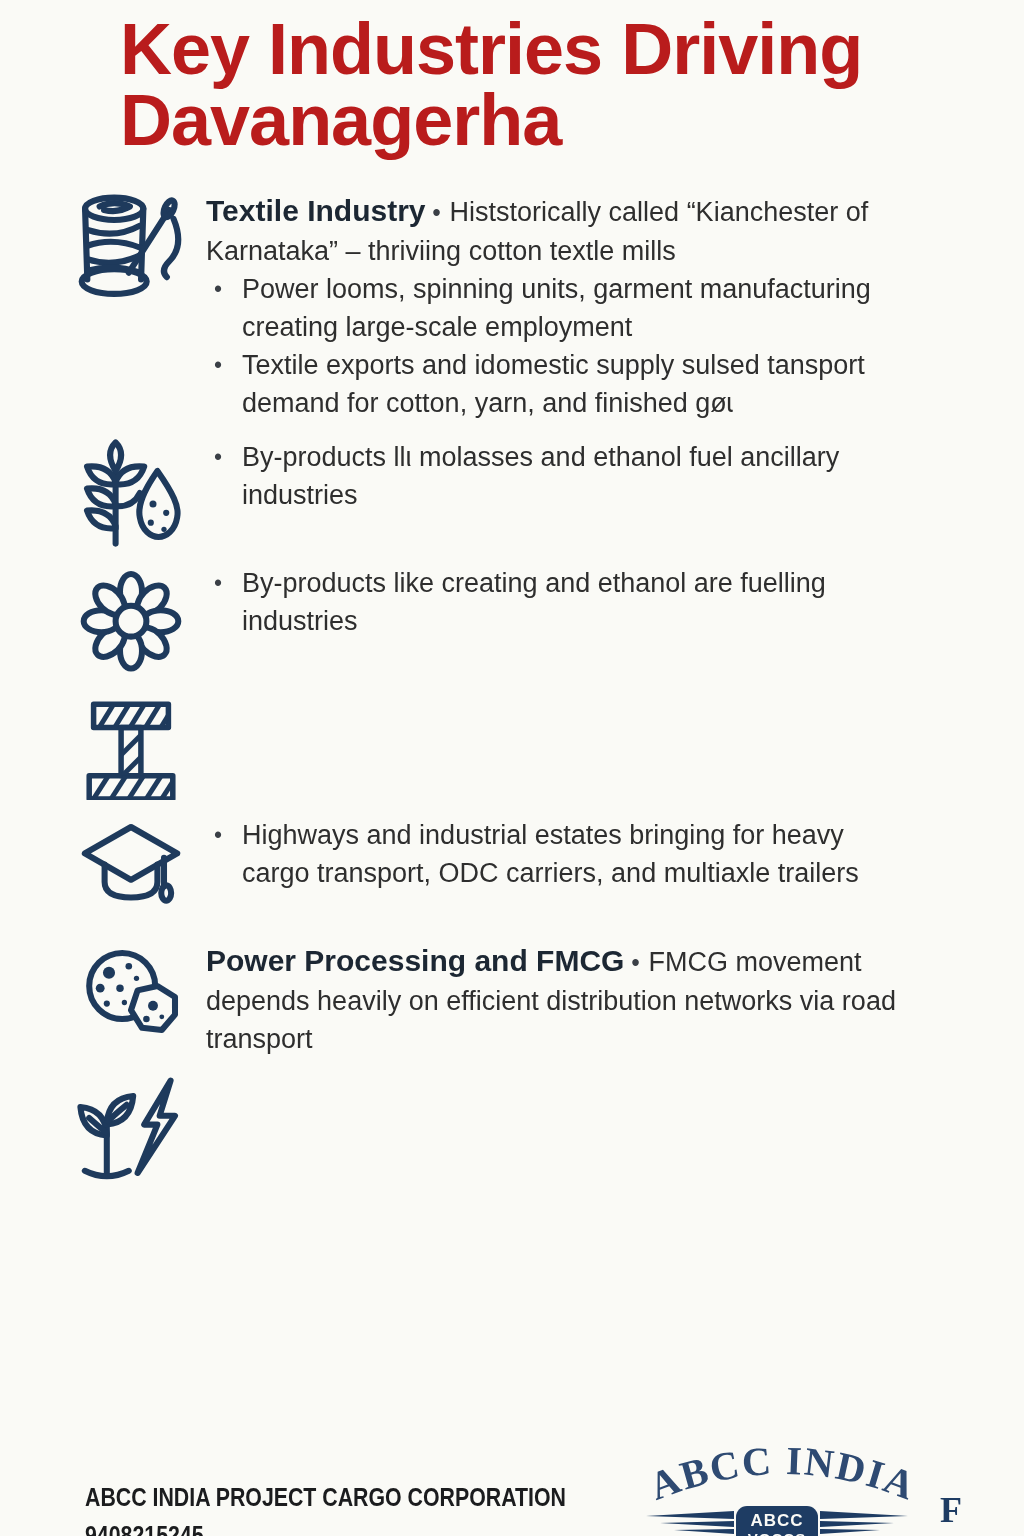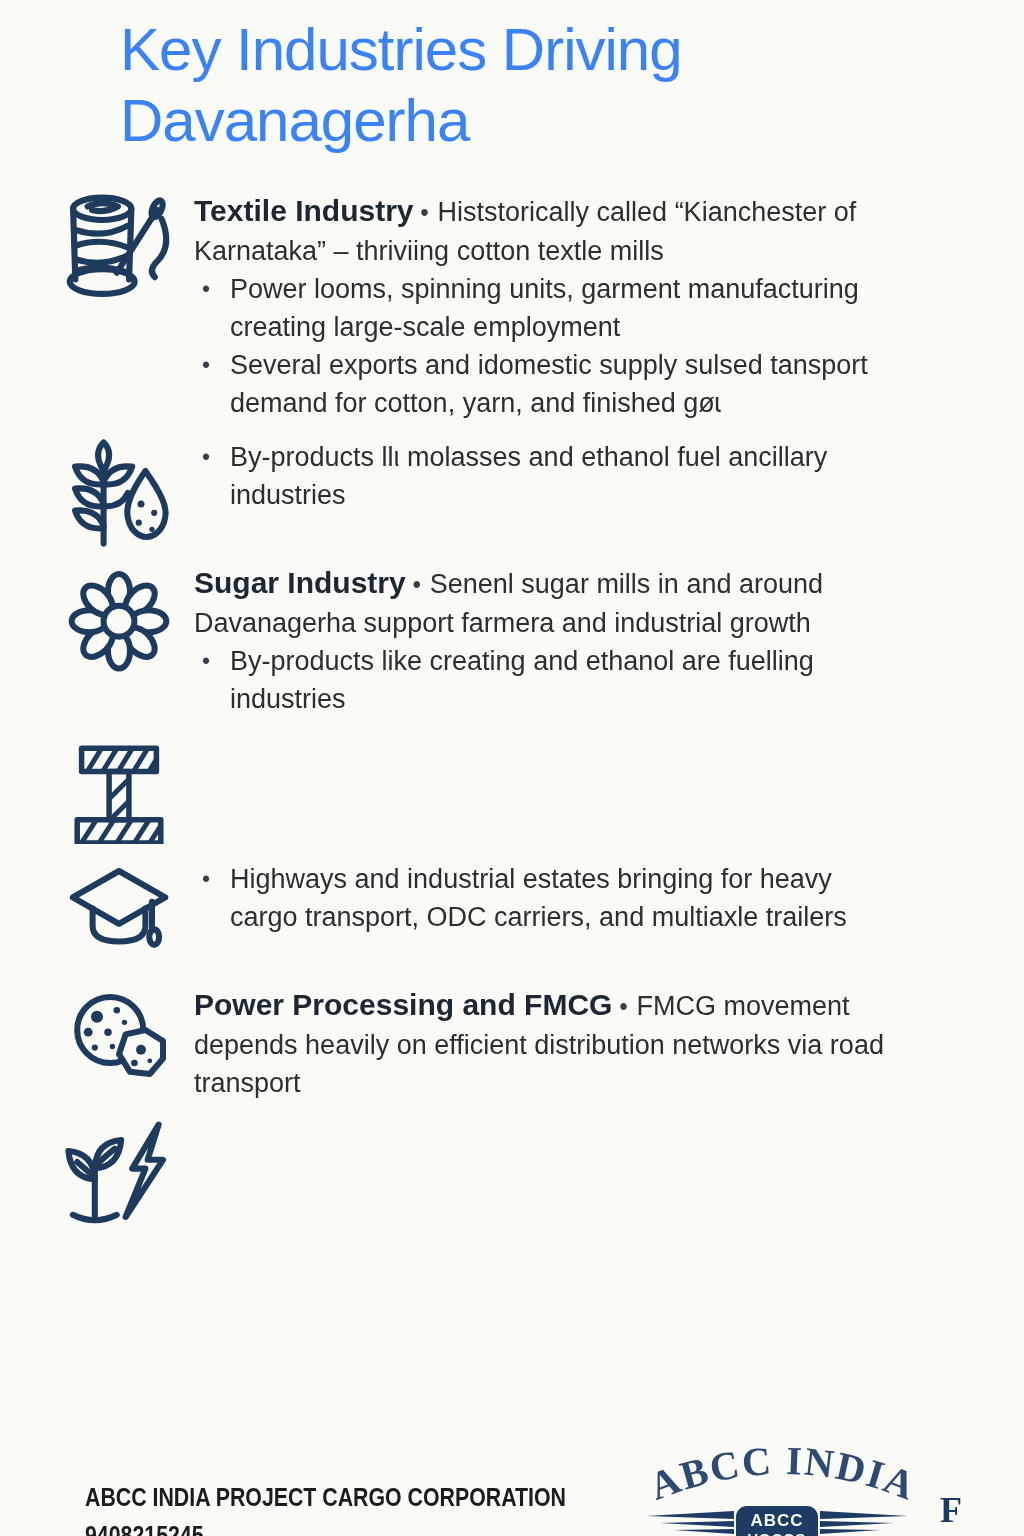--- a/index.html
+++ b/index.html
@@ -4,24 +4,24 @@
 <style>
   html,body{margin:0;padding:0;}
   body{
     width:1024px;height:1536px;position:relative;overflow:hidden;
     background:#fafaf6;
     font-family:"Liberation Sans","DejaVu Sans",sans-serif;
     color:#2e2e2e;
   }
   .title{
     margin:14px 0 36px 120px;
-    font-size:60px;line-height:71px;font-weight:400;
-    letter-spacing:-1px;color:#3b82f6;
-  }
-  .sections{padding-left:44px;}
+    font-size:72px;line-height:71px;font-weight:700;
+    letter-spacing:-1px;color:#b91c1c;
+  }
+  .sections{padding-left:56px;}
   .section{display:flex;margin-bottom:16px;}
   .icon-col{width:150px;min-width:150px;display:flex;justify-content:center;align-items:flex-start;}
   .icon-col svg{width:110px;height:110px;}
   .icon-col svg.big{width:122px;height:112px;}
   .text-col{width:712px;font-size:27px;line-height:38px;color:#2e2e2e;}
   .para{margin:0;}
   .sec-head{font-size:30px;font-weight:700;color:#1c2733;}
   .sep{font-weight:700;color:#3a3f46;padding:0 9px 0 7px;font-size:23px;}
   ul.bullets{list-style:none;margin:0;padding:0 0 0 8px;}
   ul.bullets li{display:flex;}
@@ -75,21 +75,21 @@
       <p class="para">
         <span class="sec-head">Textile Industry</span><span class="sep">•</span><span class="lead">Histstorically called “Kianchester of Karnataka” – thriviing cotton textle mills</span>
       </p>
       <ul class="bullets">
         <li>
           <span class="dot">•</span>
           <span class="btext">Power looms, spinning units, garment manufacturing creating large-scale employment</span>
         </li>
         <li>
           <span class="dot">•</span>
-          <span class="btext">Several exports and idomestic supply sulsed tansport demand for cotton, yarn, and finished gøɩ</span>
+          <span class="btext">Textile exports and idomestic supply sulsed tansport demand for cotton, yarn, and finished gøɩ</span>
         </li>
       </ul>
     </div>
   </div>
 
   <div class="section">
     <div class="icon-col">
       <svg viewBox="0 0 100 100">
         <g stroke="#1e3a5c" stroke-width="5.5" fill="none" stroke-linecap="round" stroke-linejoin="round">
           <path d="M 36 96 L 36 28"></path>
@@ -127,23 +127,20 @@
           <ellipse cx="50" cy="25" rx="10" ry="16" transform="rotate(135 50 52)"></ellipse>
           <ellipse cx="50" cy="25" rx="10" ry="16" transform="rotate(180 50 52)"></ellipse>
           <ellipse cx="50" cy="25" rx="10" ry="16" transform="rotate(225 50 52)"></ellipse>
           <ellipse cx="50" cy="25" rx="10" ry="16" transform="rotate(270 50 52)"></ellipse>
           <ellipse cx="50" cy="25" rx="10" ry="16" transform="rotate(315 50 52)"></ellipse>
           <circle cx="50" cy="52" r="14"></circle>
         </g>
       </svg>
     </div>
     <div class="text-col">
-      <p class="para">
-        <span class="sec-head">Sugar Industry</span><span class="sep">•</span><span class="lead">Senenl sugar mills in and around Davanagerha support farmera and industrial growth</span>
-      </p>
       <ul class="bullets">
         <li>
           <span class="dot">•</span>
           <span class="btext">By-products like creating and ethanol are fuelling industries</span>
         </li>
       </ul>
     </div>
   </div>
 
   <div class="section">

